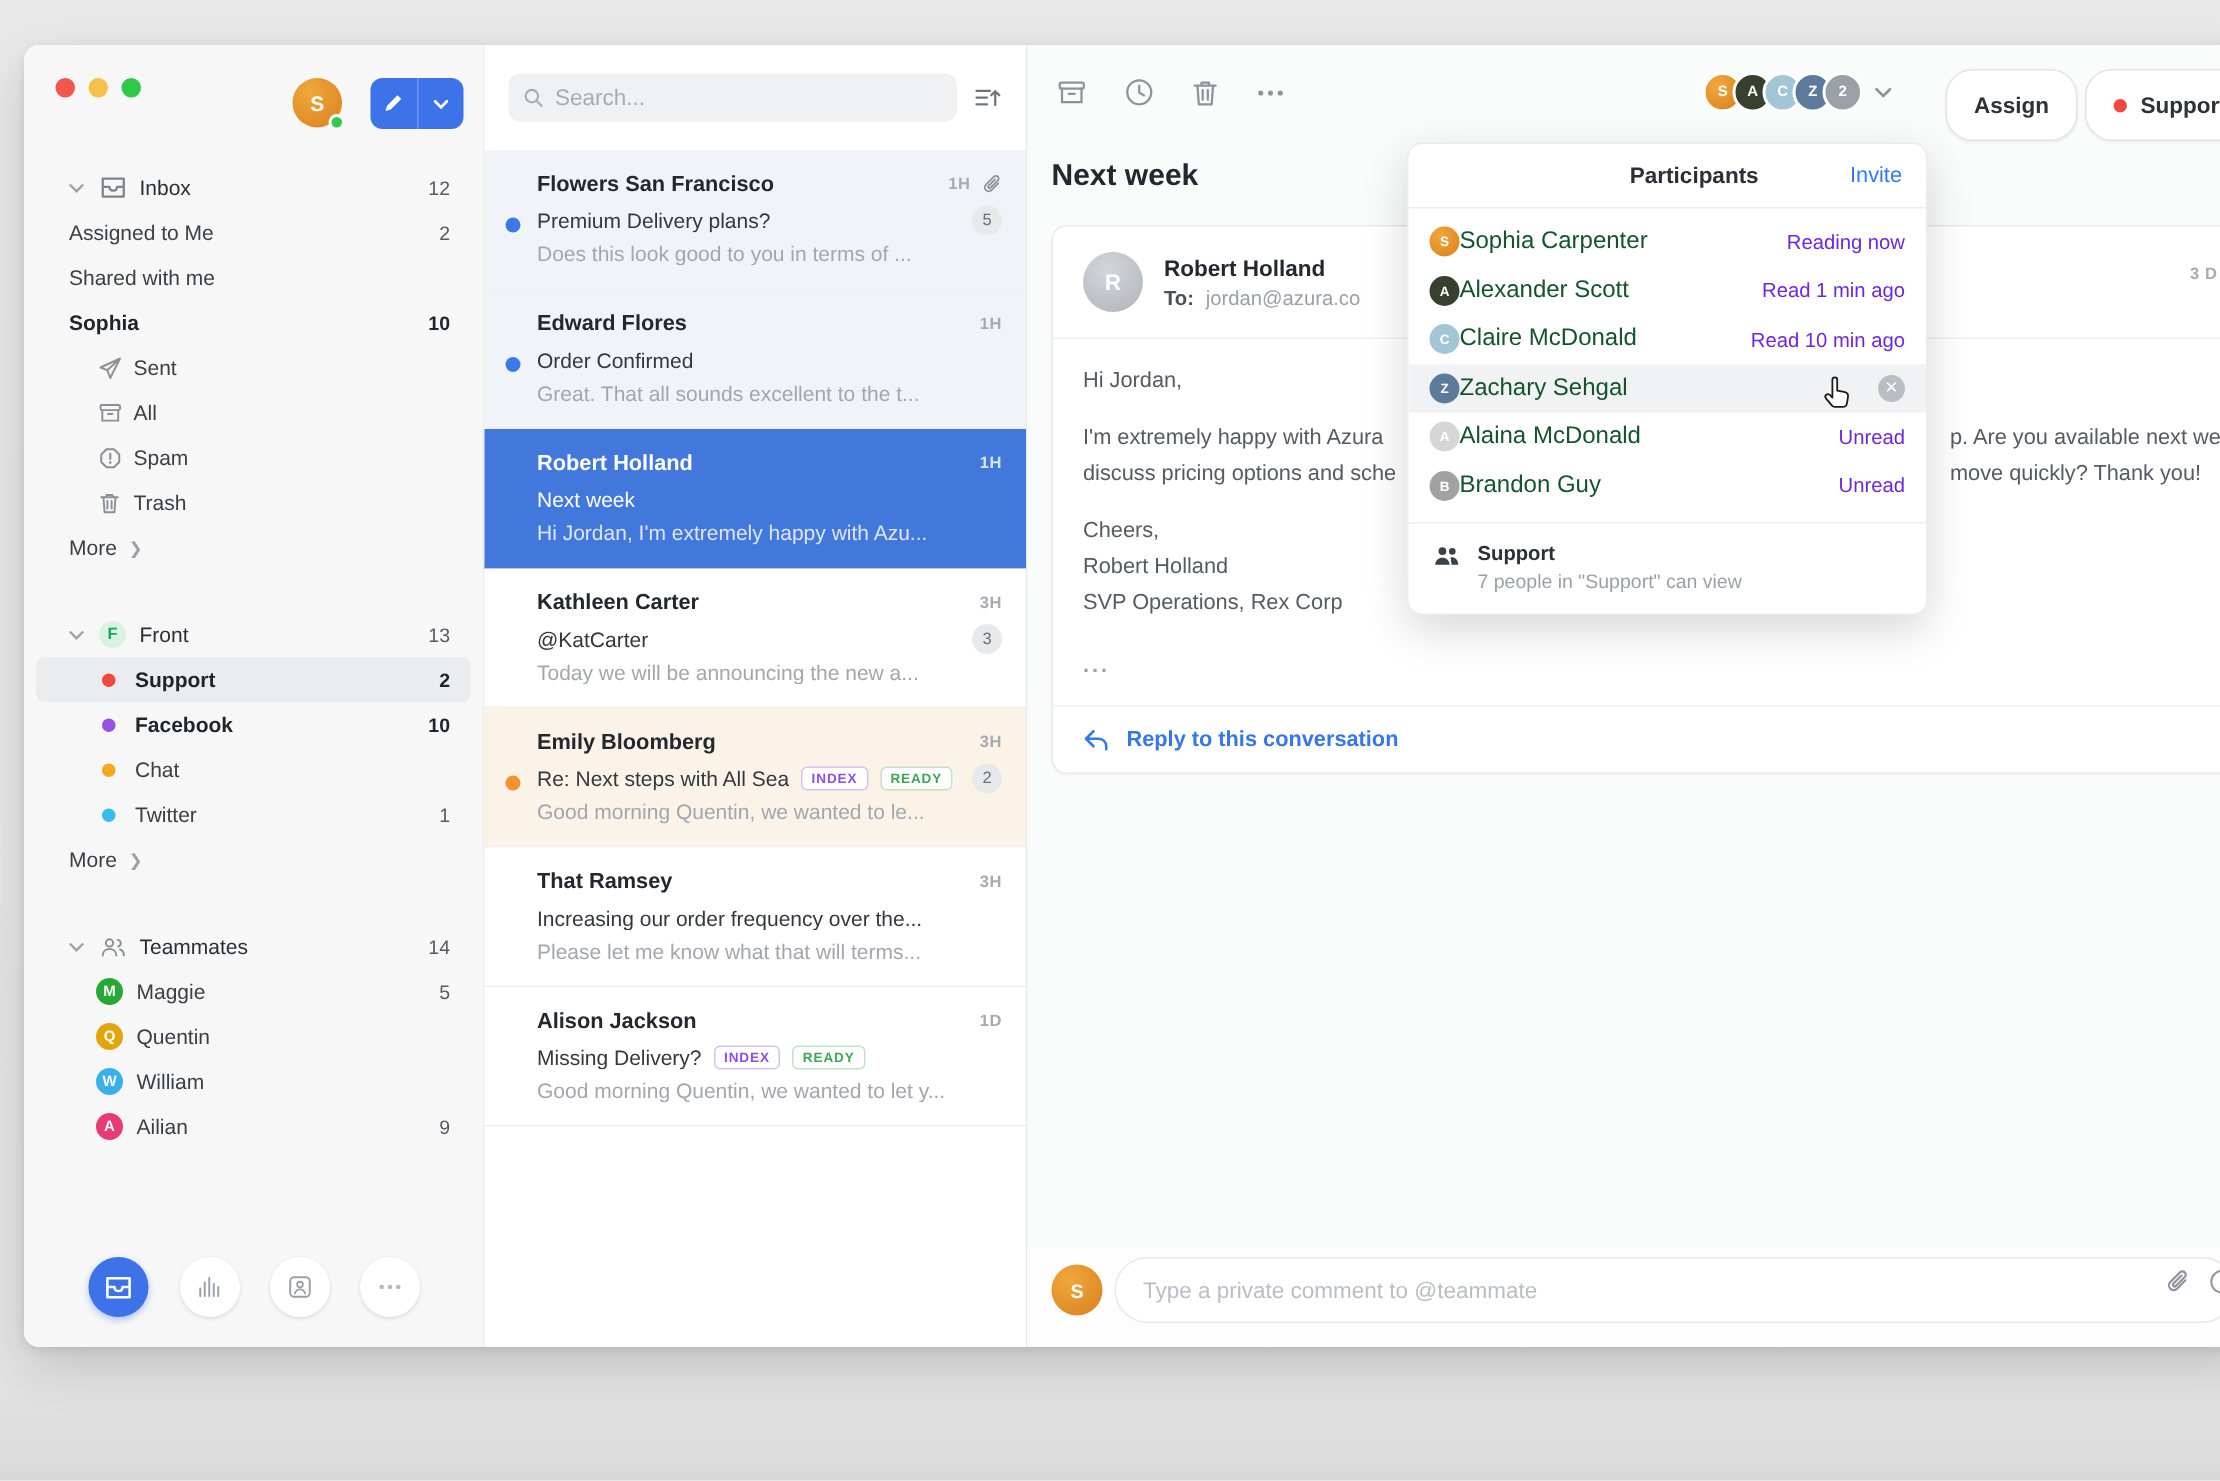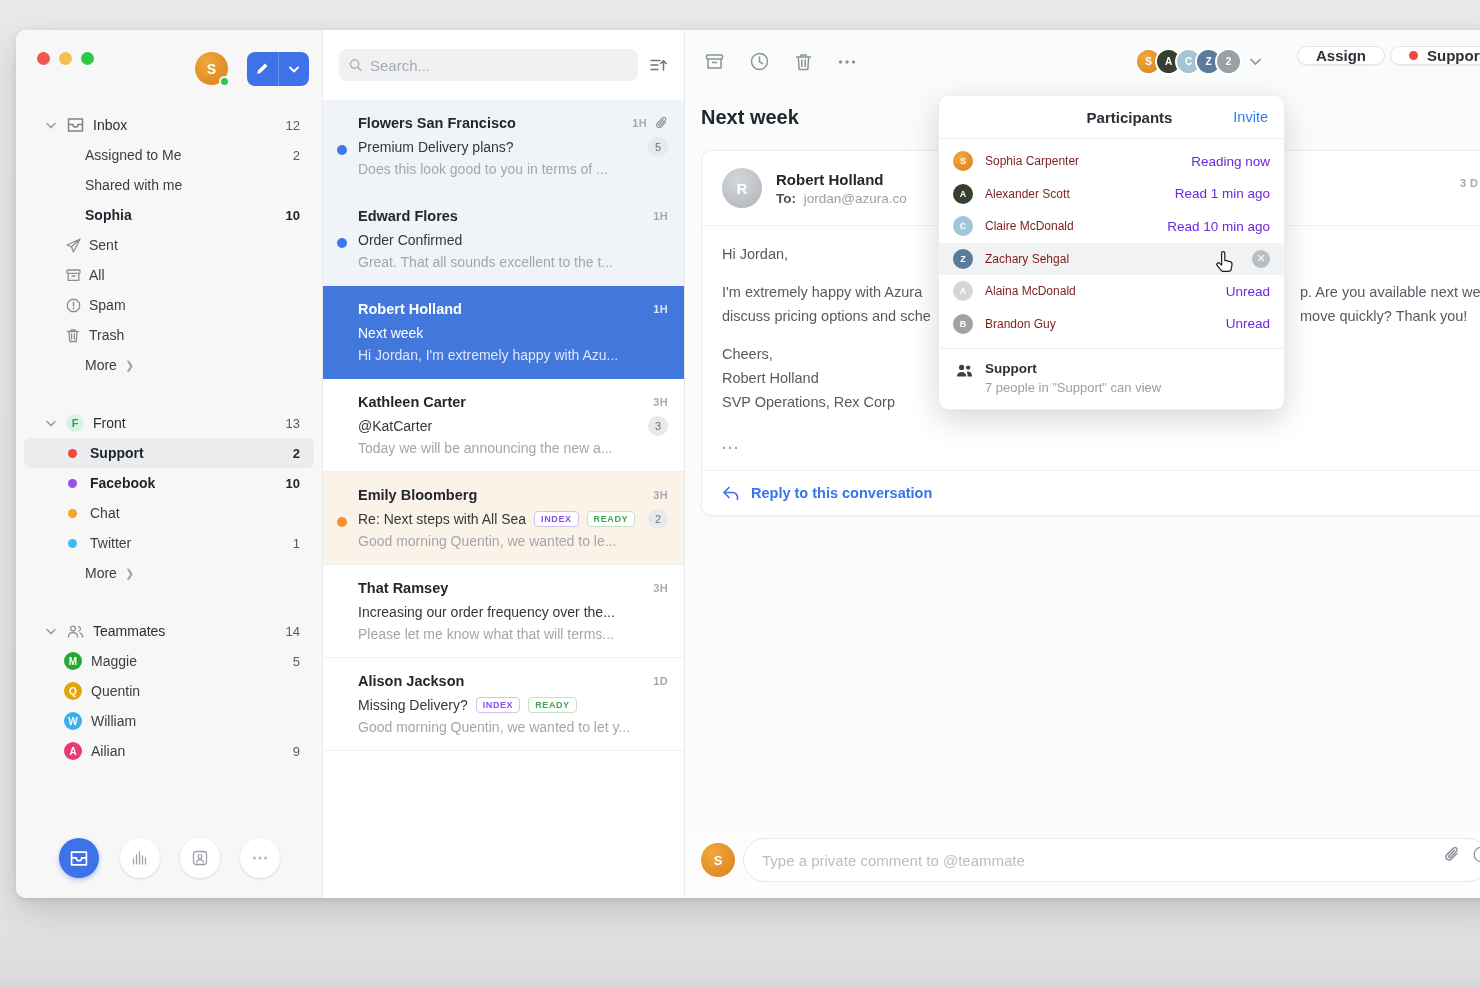--- a/index.html
+++ b/index.html
@@ -33,21 +33,21 @@
     border-radius:8px; display:flex; align-items:center;}
   .compose .half{flex:1; display:flex;align-items:center;justify-content:center;height:100%;}
   .compose .sep{width:1px;height:100%;background:rgba(255,255,255,.25);}
   .sb-nav{position:absolute; top:80px; left:0; right:0;}
   .sb-row{display:flex; align-items:center; height:30px; padding:0 22px 0 30px; font-size:14px; color:#3b4046; cursor:default;}
   .sb-row .chev{width:14px; margin-right:6px; display:flex; color:#9aa0a8;}
   .sb-row .sicon{width:18px; margin-right:9px; display:flex; justify-content:center;}
   .sb-label{white-space:nowrap;}
   .sb-count{margin-left:auto; font-size:13px; color:#565c63;}
   .sb-section .sb-label{color:#2a2f36;}
-  .sb-child{padding-left:69px;}
+  .sb-child{padding-left:30px;}
   .sb-childicon{padding-left:49px;}
   .sb-childicon .sicon{width:16px;margin-right:8px;}
   .sb-dotrow{padding-left:52px;}
   .dot9{width:9px;height:9px;border-radius:50%;margin-right:13px;flex:none;}
   .sb-bold .sb-label, .sb-bold .sb-count{font-weight:bold; color:#1f242a;}
   .sb-selected{background:#eaecee; border-radius:6px; margin:0 8px; padding-left:44px; padding-right:14px;}
   .sb-gap{height:28px;}
   .more-arrow{margin-left:8px; color:#9aa0a8; font-size:11px;}
   .fbadge{width:18px;height:18px;border-radius:50%;background:#d9f2e2;color:#17a85c;font-size:11px;
     font-weight:bold;display:flex;align-items:center;justify-content:center;margin-right:9px;flex:none;}
@@ -92,21 +92,21 @@
   
   .main{flex:1; background:#fafbfb; position:relative;}
   .main-toolbar{position:relative; height:62px;}
   .tb-icons{position:absolute; left:20px; top:22px; display:flex; gap:26px; color:#8d939b;}
   .tb-btn{display:flex; align-items:center; cursor:pointer;}
   .tb-right-stack{position:absolute; left:450px; top:18px; display:flex; align-items:center;}
   .stk-av{width:27px;height:27px;border-radius:50%;border:2px solid #fff;margin-left:-7px;
     color:#fff;font-size:10px;font-weight:bold;display:flex;align-items:center;justify-content:center;}
   .stk-av:first-child{margin-left:0;}
   .stk-chev{margin-left:8px; color:#8d939b; display:flex;}
-  .pill-btn{position:absolute; top:16px; height:19px; background:#fff; border:1px solid #e2e4e7;
+  .pill-btn{position:absolute; top:16px; height:48px; background:#fff; border:1px solid #e2e4e7;
     border-radius:18px; box-shadow:0 1px 2px rgba(0,0,0,.05); display:flex; align-items:center;
     padding:0 18px; font-size:15px; font-weight:bold; color:#2c3238; cursor:pointer;}
   .btn-assign{left:612px;}
   .btn-inbox{left:705px; width:130px;}
   .red-dot{width:9px;height:9px;border-radius:50%;background:#f0483e;margin-right:9px;flex:none;}
   .conv-title{margin:14px 0 0 16px; font-size:20px; font-weight:bold; color:#23282e;}
 
   
   .msg-card{position:absolute; left:16px; top:120px; width:820px; background:#fff;
     border:1px solid #e9eaec; border-radius:10px; box-shadow:0 1px 2px rgba(0,0,0,.03);}
@@ -134,21 +134,21 @@
   .popup{position:absolute; left:253px; top:65px; width:347px; background:#fff; border-radius:10px;
     border:1px solid #ececee; box-shadow:0 10px 30px rgba(0,0,0,.16); z-index:5; overflow:hidden;}
   .pp-head{height:43px; display:flex; align-items:center; justify-content:center; position:relative;
     border-bottom:1px solid #ededee;}
   .pp-title{font-size:15px; font-weight:bold; color:#2b3036;padding-left:36px;}
   .pp-invite{position:absolute; right:16px; color:#2f7bf6; font-size:14.5px; cursor:pointer;}
   .pp-row{height:32.5px; display:flex; align-items:center; padding:0 14px;}
   .pp-row.hovered{background:#f1f2f3;}
   .pp-av{width:20px;height:20px;border-radius:50%;color:#fff;font-size:9px;font-weight:bold;
     display:flex;align-items:center;justify-content:center;flex:none;}
-  .pp-name{margin-left:12px; font-size:12px; color:#7f1d1d;}
+  .pp-name{font-size:16px; color:#14532d;}
   .pp-status{margin-left:auto; font-size:13.5px; color:#6d28d9;}
   .pp-x{margin-left:auto; width:18px;height:18px;border-radius:50%;background:#b9bec4;color:#fff;
     font-size:11px;display:flex;align-items:center;justify-content:center;cursor:pointer;}
   .pp-group{border-top:1px solid #ededee; margin-top:8px; padding:12px 14px 14px; display:flex;}
   .pp-gicon{width:22px; display:flex; justify-content:center; margin-top:3px; color:#3c4147;}
   .pp-gtxt{margin-left:10px;}
   .pp-gtitle{font-size:13.5px; font-weight:bold; color:#2b3036;}
   .pp-gdesc{font-size:13px; color:#9aa0a8; margin-top:4px;}
 
   

